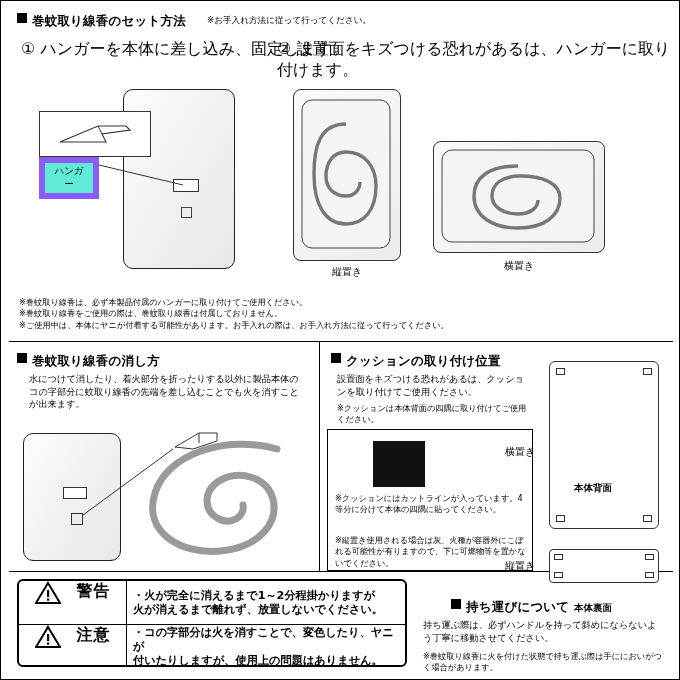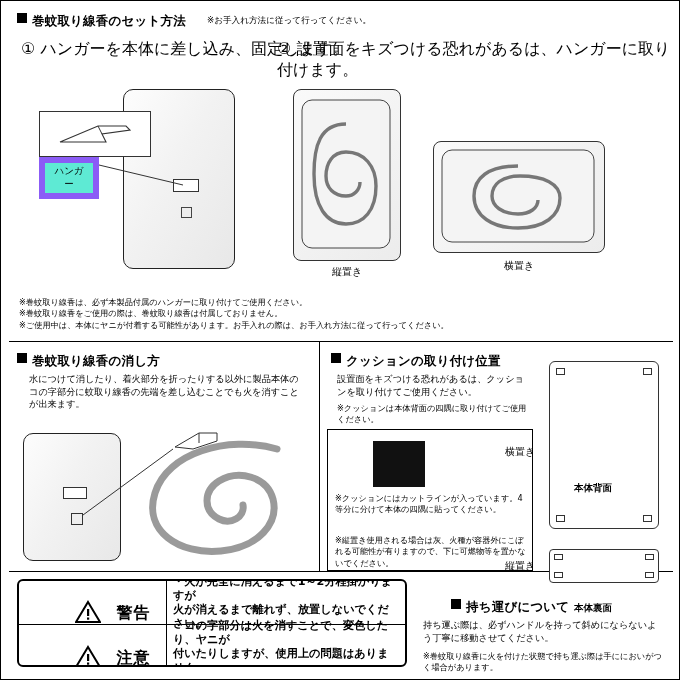--- a/index.html
+++ b/index.html
@@ -177,27 +177,26 @@
     display: flex;
     align-items: center;
     height: 44px;
     box-sizing: border-box;
   }
   .warn-row.top { border-bottom: 1px solid #000; }
   .warn-left {
     width: 108px;
     flex: 0 0 108px;
     display: flex;
-    align-items: flex-end;
+    align-items: flex-start;
     justify-content: center;
     gap: 16px;
     height: 100%;
     box-sizing: border-box;
     border-right: 1px solid #000;
-    margin-left: 40px;
   }
   .warn-word {
     font-size: 16px;
     font-weight: bold;
     letter-spacing: 1px;
   }
   .warn-text {
     padding: 0 6px;
     font-size: 11.2px;
     font-weight: bold;

